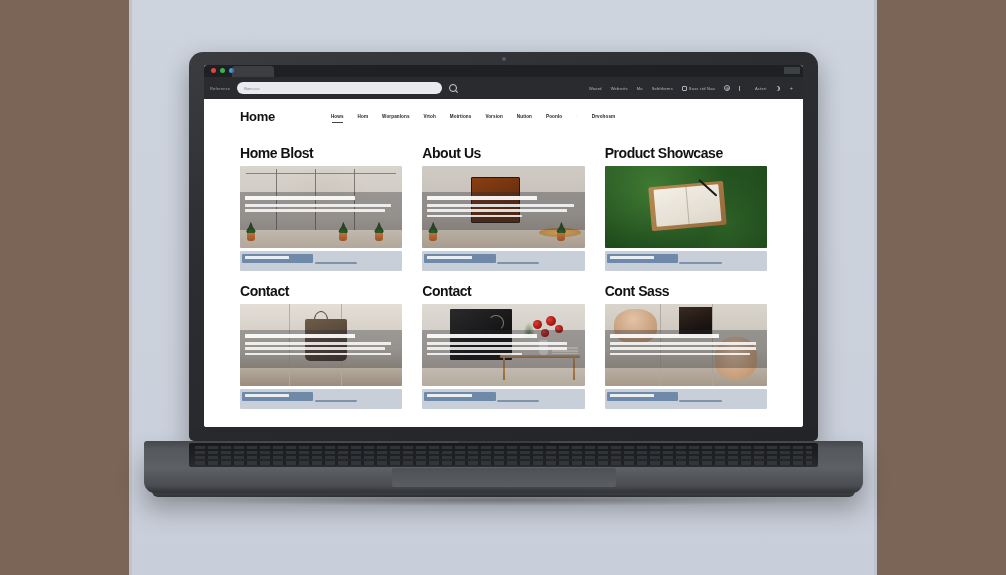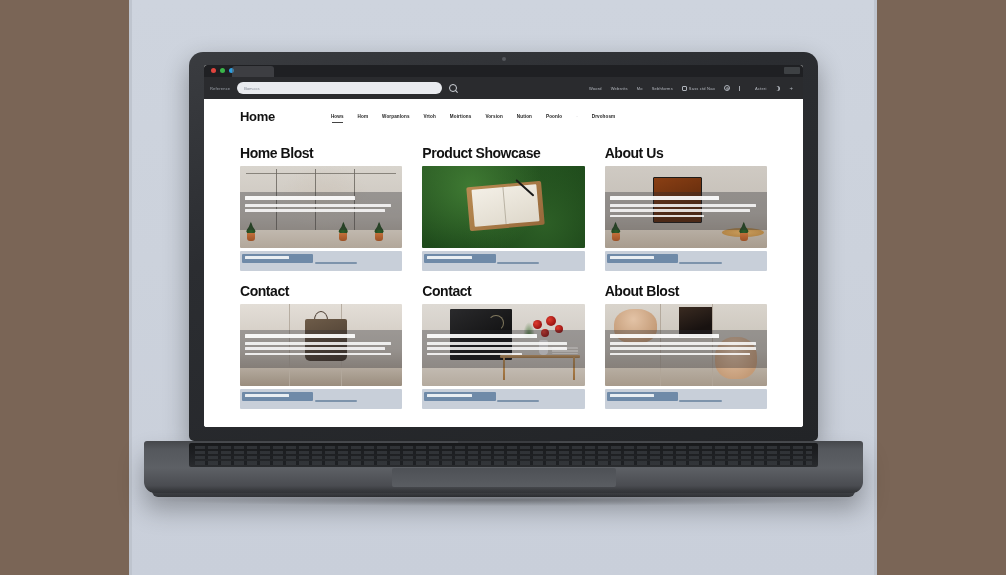--- a/index.html
+++ b/index.html
@@ -463,54 +463,54 @@
                 </div>
                 <div class="card-foot">
                   <div class="foot-btn">
                     <div class="foot-btn-label"></div>
                   </div>
                   <div class="foot-line"></div>
                 </div>
               </div>
 
               <div class="card">
-                <div class="card-title">Product Showcase</div>
-                <div class="photo ph-book">
-                  <span class="tray"></span>
-                  <span class="pages"></span>
-                  <span class="spine"></span>
-                  <span class="pen"></span>
-                </div>
-                <div class="card-foot">
-                  <div class="foot-btn">
-                    <div class="foot-btn-label"></div>
-                  </div>
-                  <div class="foot-line"></div>
-                </div>
-              </div>
-
-              <div class="card">
                 <div class="card-title">About Us</div>
                 <div class="photo ph-plants">
                   <span class="boxobj"></span>
                   <span class="mat"></span>
                   <span class="plant p-a">
                       <span class="leaf"></span>
                       <span class="pot"></span>
                     </span>
                   <span class="plant p-c">
                       <span class="leaf"></span>
                       <span class="pot"></span>
                     </span>
                   <div class="overlay">
                     <div class="ov-title"></div>
                     <div class="ov-line w1"></div>
                     <div class="ov-line w2"></div>
                     <div class="ov-line w3"></div>
                   </div>
+                </div>
+                <div class="card-foot">
+                  <div class="foot-btn">
+                    <div class="foot-btn-label"></div>
+                  </div>
+                  <div class="foot-line"></div>
+                </div>
+              </div>
+
+              <div class="card">
+                <div class="card-title">Product Showcase</div>
+                <div class="photo ph-book">
+                  <span class="tray"></span>
+                  <span class="pages"></span>
+                  <span class="spine"></span>
+                  <span class="pen"></span>
                 </div>
                 <div class="card-foot">
                   <div class="foot-btn">
                     <div class="foot-btn-label"></div>
                   </div>
                   <div class="foot-line"></div>
                 </div>
               </div>
 
               <div class="card">
@@ -558,21 +558,21 @@
                 </div>
                 <div class="card-foot">
                   <div class="foot-btn">
                     <div class="foot-btn-label"></div>
                   </div>
                   <div class="foot-line"></div>
                 </div>
               </div>
 
               <div class="card">
-                <div class="card-title">About Blost</div>
+                <div class="card-title">Cont Sass</div>
                 <div class="photo ph-person">
                   <span class="door d1"></span>
                   <span class="door d2"></span>
                   <span class="skin s1"></span>
                   <span class="skin s2"></span>
                   <span class="dark"></span>
                   <div class="overlay">
                     <div class="ov-title"></div>
                     <div class="ov-line w1"></div>
                     <div class="ov-line w1"></div>

